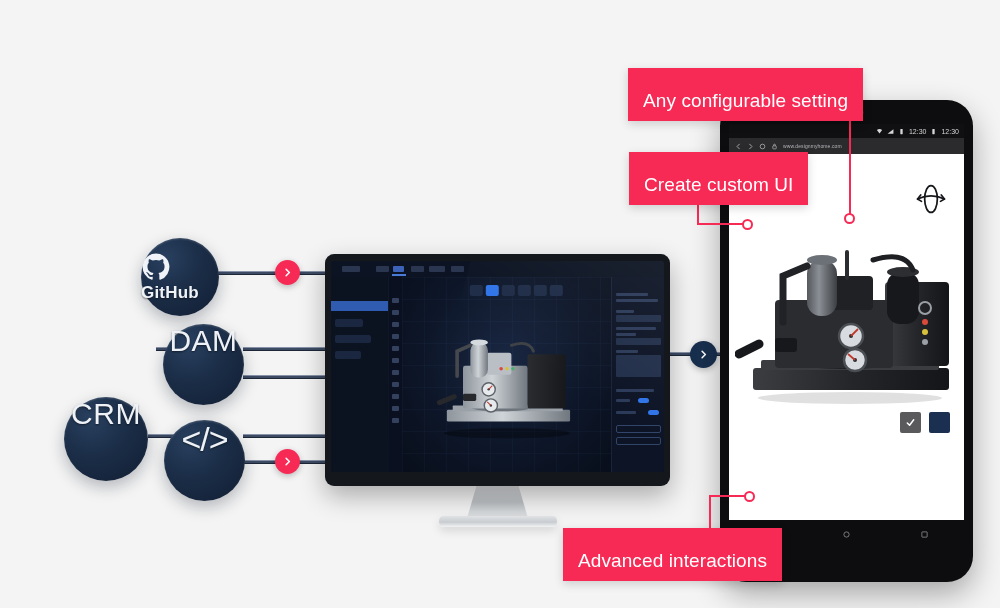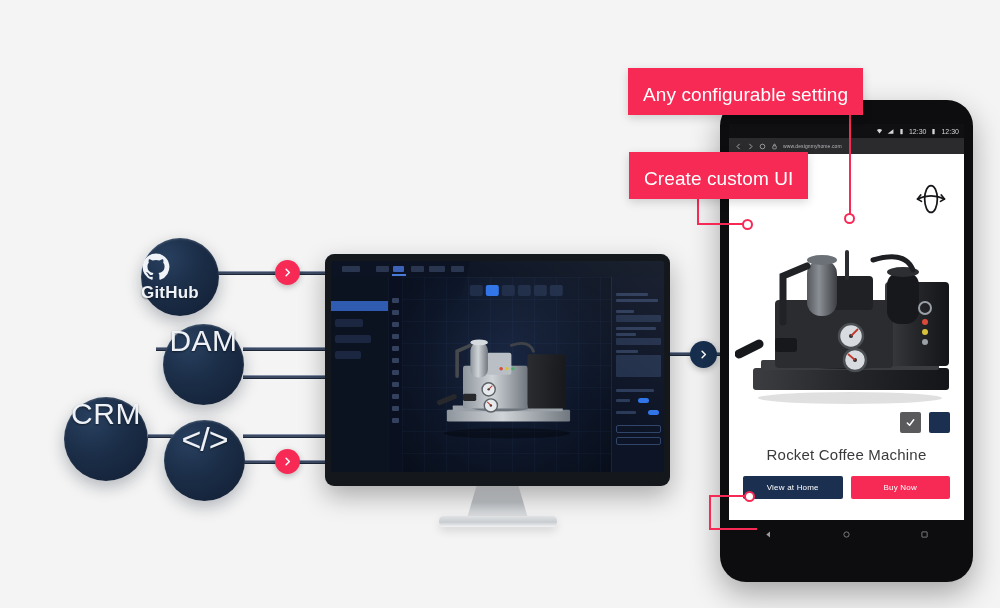--- a/index.html
+++ b/index.html
@@ -145,21 +145,21 @@
   .ph-nav {
     position:absolute; left:0; right:0; bottom:0; height:28px; background:#0d0d0f;
     display:flex; align-items:center; justify-content:space-around; color:#9a9a9e;
   }
   .ph-nav svg { width:9px; height:9px; }
 
   
   .callout {
     position:absolute; background:#f72a55; color:#fff;
     font-size:19px; font-weight:400; letter-spacing:.1px;
-    padding:16px 15px 9px 15px; white-space:nowrap;
+    padding:22px 15px 9px 15px; white-space:nowrap;
     box-shadow:0 3px 9px rgba(0,0,0,.16);
   }
   .lead { position:absolute; background:#f72a55; }
   .lead-v { width:2px; }
   .lead-h { height:2px; }
   .dot {
     position:absolute; width:11px; height:11px; border-radius:50%;
     border:2.5px solid #f72a55; background:#fff;
   }
 </style>
@@ -418,26 +418,21 @@
 
           <div class="ph-swatches">
             <div class="sw" style="background:#5a5a5c;">
               <svg viewBox="0 0 24 24" fill="none" stroke="currentColor" stroke-width="3.2" stroke-linecap="round" stroke-linejoin="round">
                   <polyline points="5 13 10 18 19 6"></polyline>
                 </svg>
             </div>
             <div class="sw" style="background:#1b3050;"></div>
           </div>
 
-          <div class="ph-title">Rocket Coffee Machine</div>
-
-          <div class="ph-actions">
-            <div class="ph-btn dark">View at Home</div>
-            <div class="ph-btn pink">Buy Now</div>
-          </div>
+
         </div>
 
         <div class="ph-nav">
           <svg viewBox="0 0 24 24" fill="currentColor">
               <path d="M16 4 L6 12 L16 20z"></path>
             </svg>
           <svg viewBox="0 0 24 24" fill="none" stroke="currentColor" stroke-width="2">
               <circle cx="12" cy="12" r="7"></circle>
             </svg>
           <svg viewBox="0 0 24 24" fill="none" stroke="currentColor" stroke-width="2">
@@ -454,14 +449,15 @@
 
   <div class="lead lead-v" style="left:697px; top:190px; height:34px;"></div>
   <div class="lead lead-h" style="left:697px; top:223px; width:50px;"></div>
   <div class="dot" style="left:742px; top:219px;"></div>
   <div class="callout" style="left:629px; top:152px;">Create custom UI</div>
 
   <div class="lead lead-h" style="left:709px; top:528px; width:48px;"></div>
   <div class="lead lead-v" style="left:709px; top:495px; height:34px;"></div>
   <div class="lead lead-h" style="left:709px; top:495px; width:40px;"></div>
   <div class="dot" style="left:744px; top:491px;"></div>
+  <div class="callout" style="left:563px; top:528px;">Advanced interactions</div>
 
 </div>
 
 </body></html>

